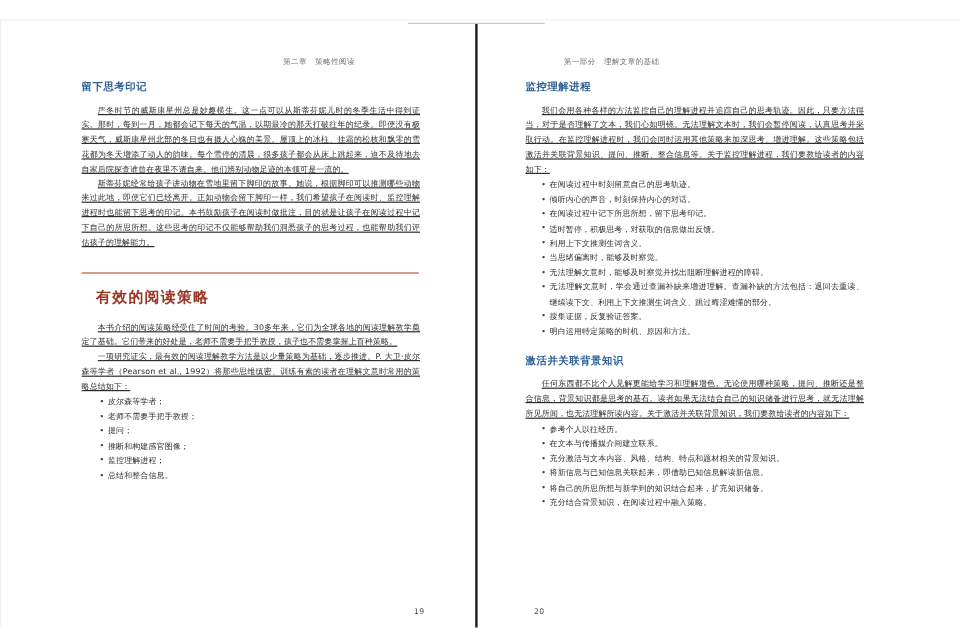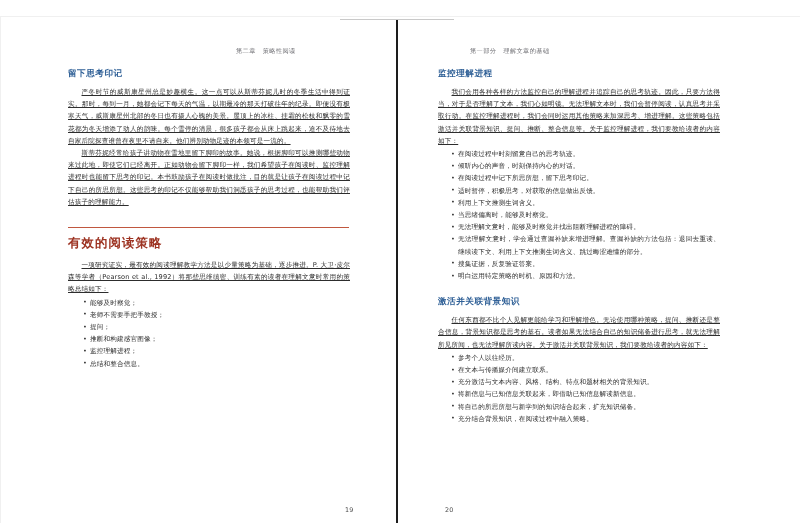--- a/index.html
+++ b/index.html
@@ -106,21 +106,21 @@
   .chapter-head-wrap {
     margin: 19px 0 9px 0;
   }
   hr.red-rule {
     border: none;
     border-top: 1.1px solid #c0573f;
     margin: 0 0 7px 0;
     width: 281px;
   }
   h2.chapter-head {
-    margin: 0;
+    margin: 12px;
     font-size: 12.4px;
     font-weight: bold;
     color: #9d3322;
     letter-spacing: 1.1px;
     line-height: 15px;
   }
 
   
   p.body-para {
     margin: 0 0 0 0;
@@ -191,24 +191,25 @@
     <h3 class="sub-head">留下思考印记</h3>
 
     <p class="body-para">严冬时节的威斯康星州总是妙趣横生。这一点可以从斯蒂芬妮儿时的冬季生活中得到证实。那时，每到一月，她都会记下每天的气温，以期最冷的那天打破往年的纪录。即便没有极寒天气，威斯康星州北部的冬日也有摄人心魄的美景。屋顶上的冰柱、挂霜的松枝和飘零的雪花都为冬天增添了动人的韵味。每个雪停的清晨，很多孩子都会从床上跳起来，迫不及待地去自家后院探查谁曾在夜里不请自来。他们辨别动物足迹的本领可是一流的。</p>
     <p class="body-para">斯蒂芬妮经常给孩子讲动物在雪地里留下脚印的故事。她说，根据脚印可以推测哪些动物来过此地，即使它们已经离开。正如动物会留下脚印一样，我们希望孩子在阅读时、监控理解进程时也能留下思考的印记。本书鼓励孩子在阅读时做批注，目的就是让孩子在阅读过程中记下自己的所思所想。这些思考的印记不仅能够帮助我们洞悉孩子的思考过程，也能帮助我们评估孩子的理解能力。</p>
 
     <div class="chapter-head-wrap">
       <hr class="red-rule">
       <h2 class="chapter-head">有效的阅读策略</h2>
     </div>
 
+    <p class="body-para">本书介绍的阅读策略经受住了时间的考验。30多年来，它们为全球各地的阅读理解教学奠定了基础。它们带来的好处是，老师不需要手把手教授，孩子也不需要掌握上百种策略。</p>
     <p class="body-para">一项研究证实，最有效的阅读理解教学方法是以少量策略为基础，逐步推进。P. 大卫·皮尔森等学者（Pearson et al., 1992）将那些思维缜密、训练有素的读者在理解文意时常用的策略总结如下：</p>
 
     <ul class="bullets">
-      <li><span class="bullet-mark">•</span><span>能够及时察觉；</span></li>
+      <li><span class="bullet-mark">•</span><span>皮尔森等学者；</span></li>
       <li><span class="bullet-mark">•</span><span>老师不需要手把手教授；</span></li>
       <li><span class="bullet-mark">•</span><span>提问；</span></li>
       <li><span class="bullet-mark">•</span><span>推断和构建感官图像；</span></li>
       <li><span class="bullet-mark">•</span><span>监控理解进程；</span></li>
       <li><span class="bullet-mark">•</span><span>总结和整合信息。</span></li>
     </ul>
   </div>
 
   <div class="folio folio-left">19</div>
 

